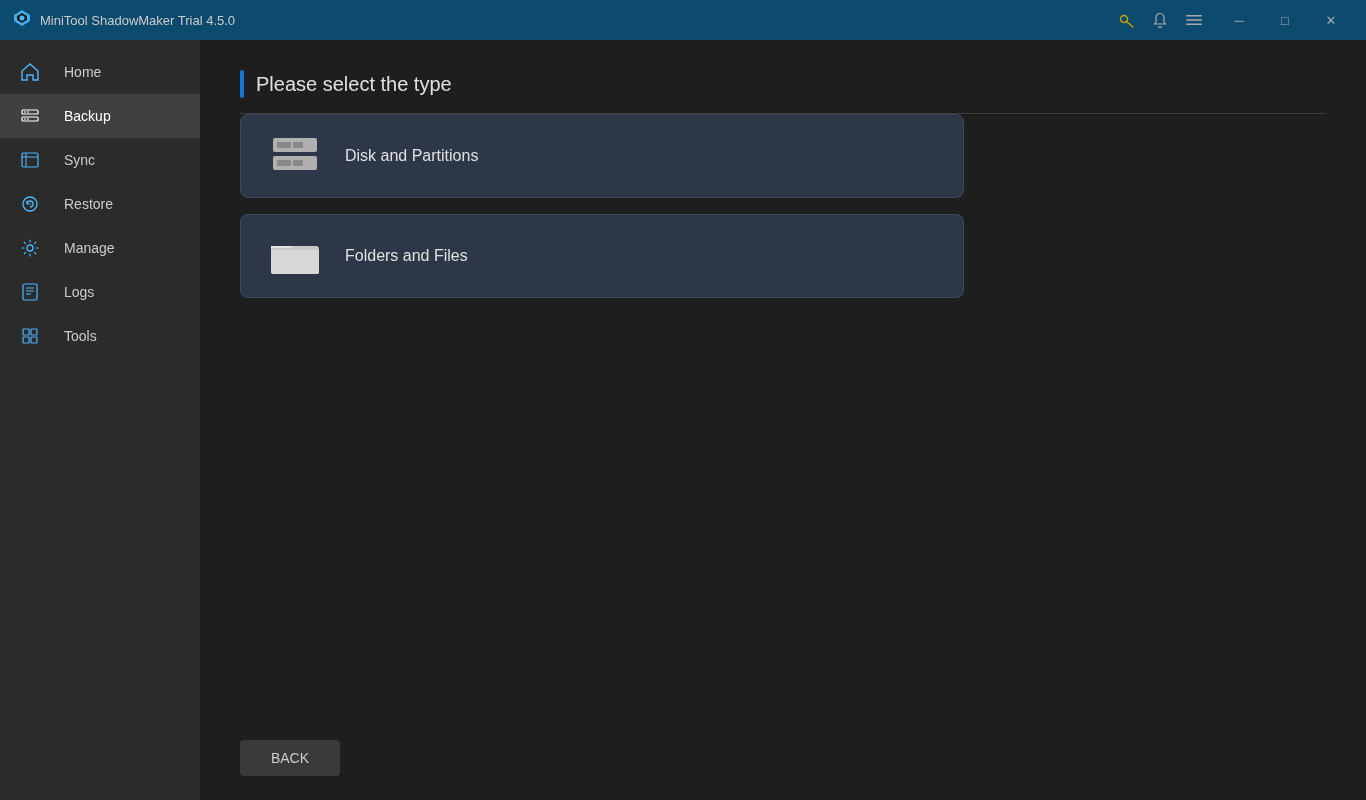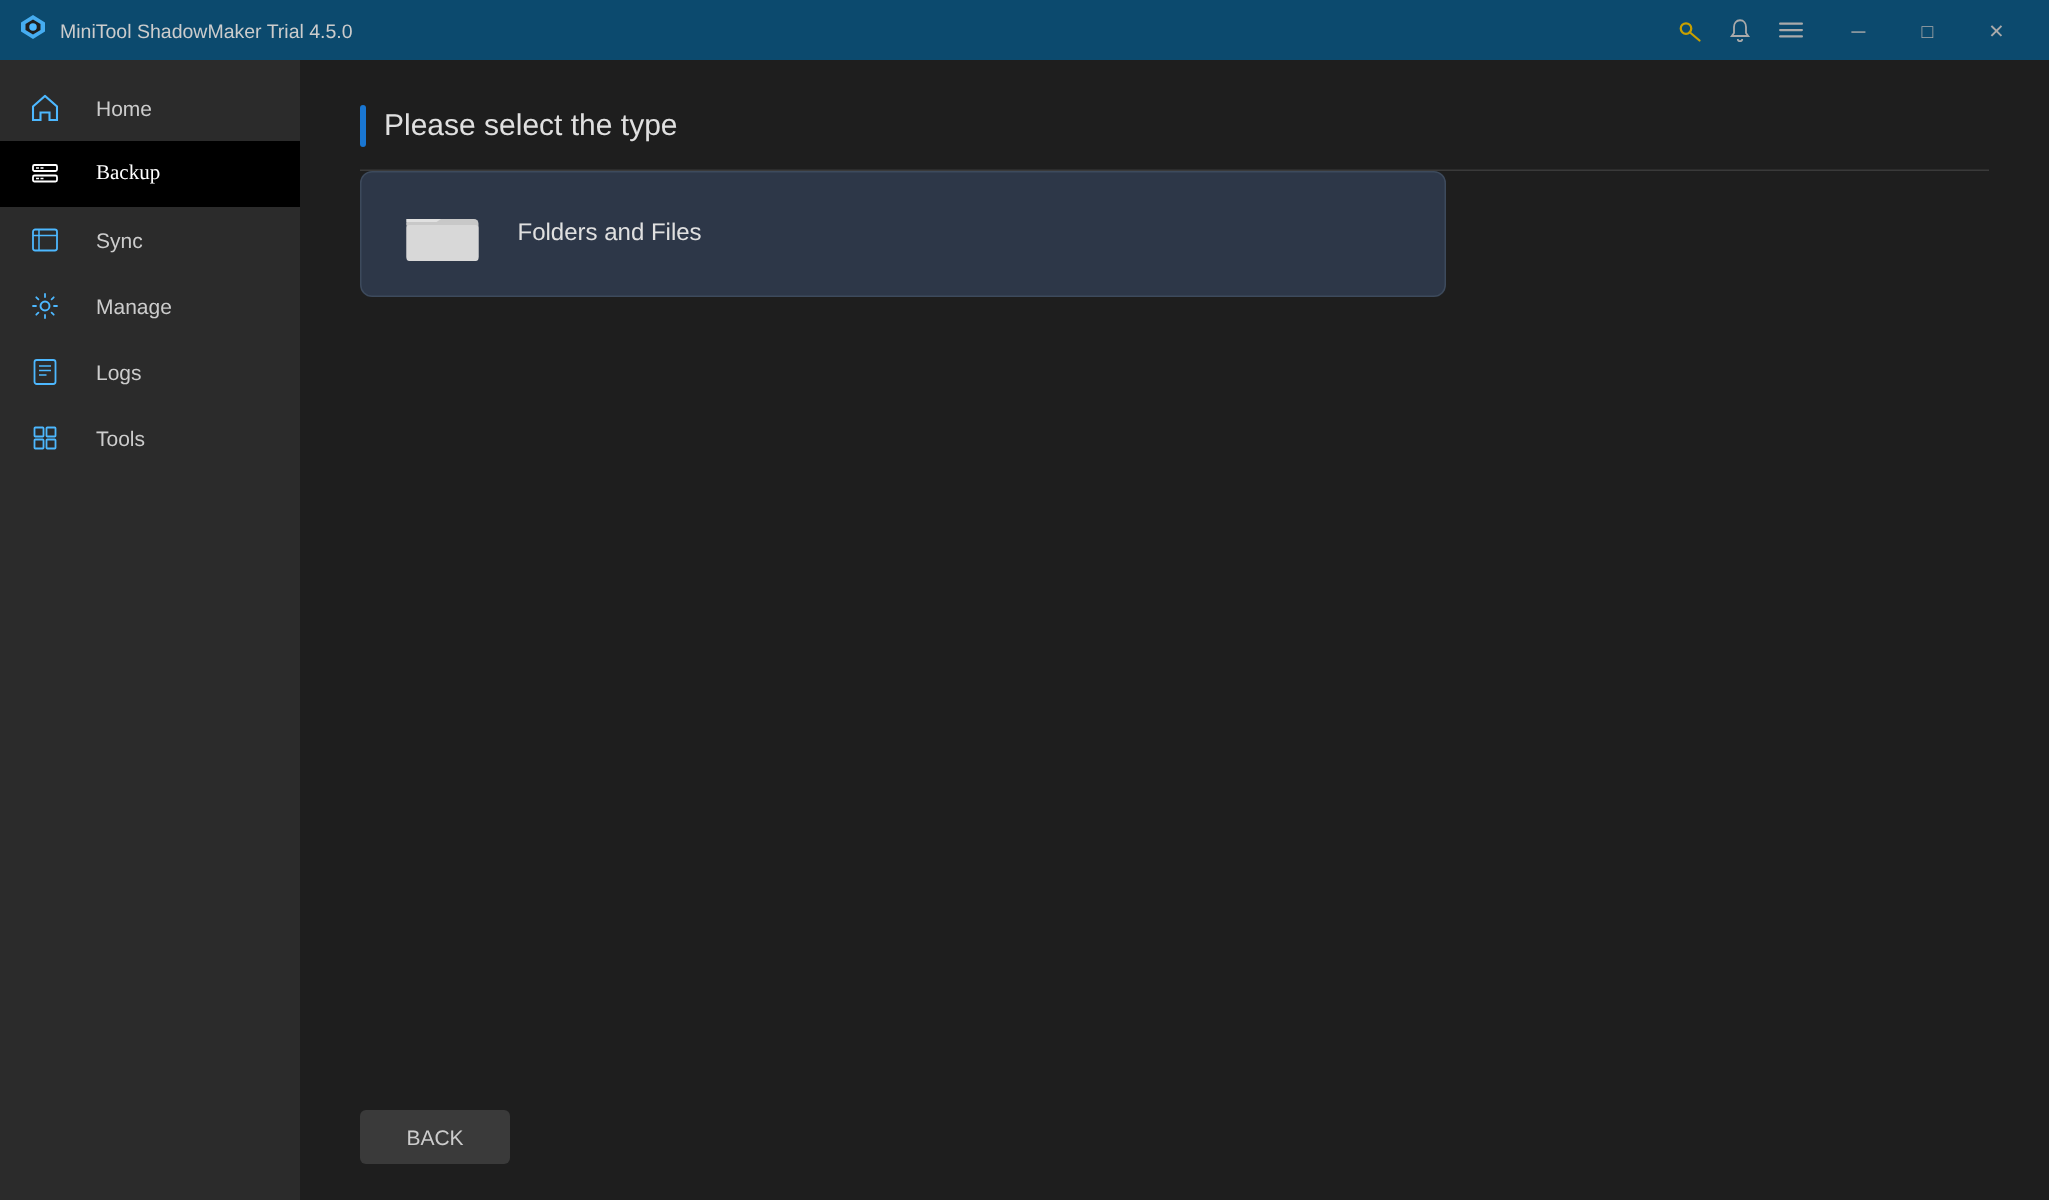--- a/index.html
+++ b/index.html
@@ -86,23 +86,22 @@
       align-items: center;
       gap: 24px;
       padding: 12px 20px;
       cursor: pointer;
       font-size: 14px;
       color: #cccccc;
       border-radius: 0;
       transition: background 0.1s;
     }
     .nav-item.active {
-      background: #000000;
+      background: #404040;
       color: #ffffff;
-      font-family: Liberation Serif, serif;
     }
     .nav-icon {
       width: 20px;
       height: 20px;
       flex-shrink: 0;
       display: flex;
       align-items: center;
       justify-content: center;
     }
     .nav-icon svg { width: 18px; height: 18px; }
@@ -285,20 +284,30 @@
       <div class="nav-icon">
         <svg viewBox="0 0 18 18" fill="none">
           <rect x="1" y="2" width="16" height="14" rx="1.5" stroke="#4db8ff" stroke-width="1.2" fill="none"></rect>
           <line x1="1" y1="6" x2="17" y2="6" stroke="#4db8ff" stroke-width="1"></line>
           <line x1="5" y1="2" x2="5" y2="16" stroke="#4db8ff" stroke-width="1"></line>
         </svg>
       </div>
       <span>Sync</span>
     </div>
 
+    <div class="nav-item">
+      <div class="nav-icon">
+        <svg viewBox="0 0 18 18" fill="none">
+          <circle cx="9" cy="9" r="7" stroke="#4db8ff" stroke-width="1.3" fill="none"></circle>
+          <path d="M6 9a3 3 0 1 1 3 3" stroke="#4db8ff" stroke-width="1.3" fill="none"></path>
+          <path d="M6 6v3h3" stroke="#4db8ff" stroke-width="1.2" fill="none" stroke-linecap="round"></path>
+        </svg>
+      </div>
+      <span>Restore</span>
+    </div>
 
     <div class="nav-item">
       <div class="nav-icon">
         <svg viewBox="0 0 18 18" fill="none">
           <circle cx="9" cy="9" r="3" stroke="#4db8ff" stroke-width="1.3" fill="none"></circle>
           <path d="M9 1v2M9 15v2M1 9h2M15 9h2M3.2 3.2l1.4 1.4M13.4 13.4l1.4 1.4M3.2 14.8l1.4-1.4M13.4 4.6l1.4-1.4" stroke="#4db8ff" stroke-width="1.2" stroke-linecap="round"></path>
         </svg>
       </div>
       <span>Manage</span>
     </div>
@@ -331,20 +340,35 @@
 
   <div id="content-area">
 
     <div id="page-heading">
       <div id="heading-bar"></div>
       <span id="heading-title">Please select the type</span>
     </div>
 
     <div id="type-cards">
 
+      <div class="type-card">
+        <div class="card-icon">
+          <svg class="disk-icon-svg" viewBox="0 0 52 44" fill="none">
+
+            <rect x="4" y="4" width="44" height="14" rx="2" fill="#b0b0b0"></rect>
+            <rect x="8" y="8" width="14" height="6" rx="1" fill="#888"></rect>
+            <rect x="24" y="8" width="10" height="6" rx="1" fill="#888"></rect>
+
+            <rect x="4" y="22" width="44" height="14" rx="2" fill="#b0b0b0"></rect>
+            <rect x="8" y="26" width="14" height="6" rx="1" fill="#888"></rect>
+            <rect x="24" y="26" width="10" height="6" rx="1" fill="#888"></rect>
+          </svg>
+        </div>
+        <span class="card-label">Disk and Partitions</span>
+      </div>
 
       <div class="type-card">
         <div class="card-icon">
           <svg class="folder-icon-svg" viewBox="0 0 52 44" fill="none">
 
             <rect x="2" y="12" width="48" height="28" rx="3" fill="#c8c8c8"></rect>
 
             <path d="M2 12 L2 16 L22 16 L26 12 Z" fill="#c8c8c8"></path>
 
             <rect x="2" y="16" width="48" height="24" rx="2" fill="#d8d8d8"></rect>

